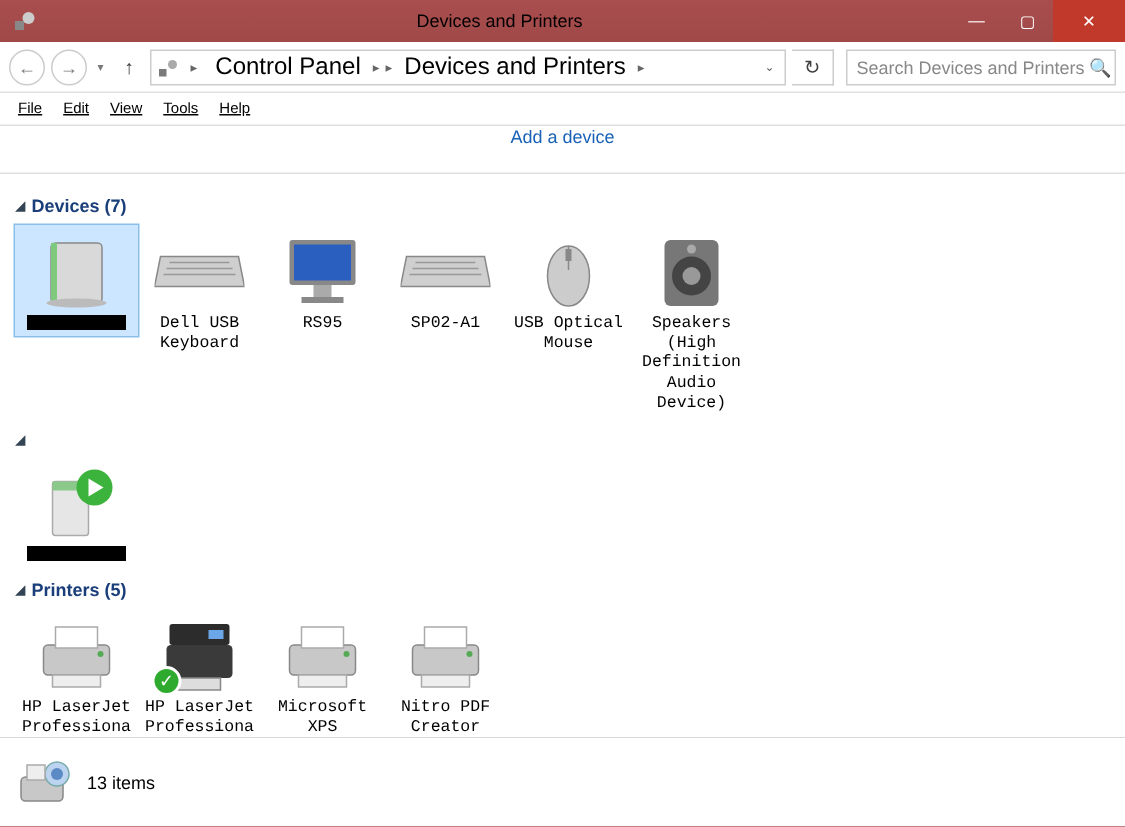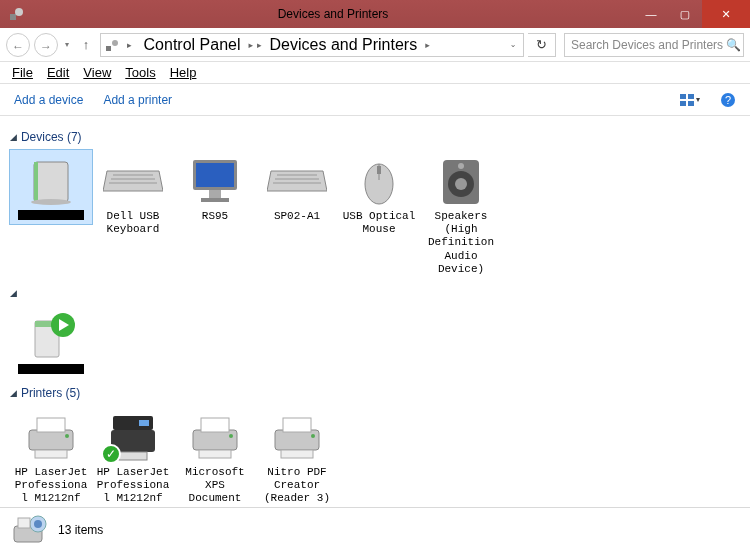--- a/index.html
+++ b/index.html
@@ -27,43 +27,43 @@
   .crumb-sep { color:#666; font-size:9px; padding:0 2px; }
   .addr-drop { width:16px; text-align:center; color:#666; font-size:8px; }
   .refresh { width:28px; height:24px; border:1px solid #ccc; border-left:none; display:flex; align-items:center; justify-content:center; color:#404040; font-size:13px; }
   .search { width:180px; height:24px; border:1px solid #ccc; margin-left:4px; display:flex; align-items:center; padding:0 6px; color:#888; }
   .search input { border:none; outline:none; flex:1; font-size:12px; color:#000; }
   .search input::placeholder { color:#888; }
   .search .mag { color:#666; font-size:12px; }
 
   
   .menubar { height: 22px; background:#fff; display:flex; align-items:center; padding:0 6px; gap:2px; border-bottom:1px solid #e0e0e0; }
-  .menu-item { padding:2px 6px; font-size:13px; }
+  .menu-item { padding:2px 6px; font-size:10px; }
   .menu-item .ul { text-decoration: underline; }
 
   
-  .cmdbar { height: 32px; background:#fff; border-bottom:1px solid #e0e0e0; display:flex; align-items:center; padding:0 14px; gap:20px; }
+  .cmdbar { height: 32px; background:#fff; border-bottom:1px solid #e0e0e0; display:flex; align-items:center; padding:0 14px; gap:20px;flex-direction:column; }
   .cmd-link { color:#1a62b7; font-size:12px; }
   .cmd-spacer { flex:1; }
   .cmd-icon { display:flex; align-items:center; gap:2px; color:#404040; font-size:12px; }
 
   
   .content { flex:1; background:#fff; overflow:auto; padding:6px 10px 6px 10px; }
   .group-head { display:flex; align-items:center; gap:4px; margin:8px 0 6px 0; }
   .group-arrow { color:#345; font-size:9px; }
-  .group-title { color:#1a3e7a; font-size:12px; }
+  .group-title { color:#1a3e7a; font-size:12px;font-weight:bold; }
   .items { display:flex; flex-wrap:wrap; gap:0; align-items:flex-start; }
   .item { width:82px; display:flex; flex-direction:column; align-items:center; padding:4px 0; text-align:center; font-size:11px; line-height:1.2; }
   .item.sel { background:#cde6ff; outline:1px solid #8abfe9; }
   .item .iconbox { width:64px; height:54px; display:flex; align-items:center; justify-content:center; position:relative; }
   .item .label { margin-top:2px; max-width:78px; word-wrap:break-word;font-family:Liberation Mono, monospace; }
   .item .redact { background:#000; height:10px; width:66px; margin-top:2px; }
 
   
-  .details { height:44px; background:#fff; border-top:1px solid #d9d9d9; display:flex; align-items:center; padding:4px 10px; gap:8px; }
+  .details { height:60px; background:#fff; border-top:1px solid #d9d9d9; display:flex; align-items:center; padding:4px 10px; gap:8px; }
   .details .count { font-size:12px; color:#000; }
 
   
   svg { display:block; }
 
   .green-check { position:absolute; bottom:0; left:0; width:20px; height:20px; border-radius:50%; background:#2eaa2e; border:2px solid #fff; display:flex; align-items:center; justify-content:center; color:#fff; font-size:12px; }
 
   
   .content::-webkit-scrollbar { width:16px; }
   .content::-webkit-scrollbar-track { background:#f0f0f0; }

